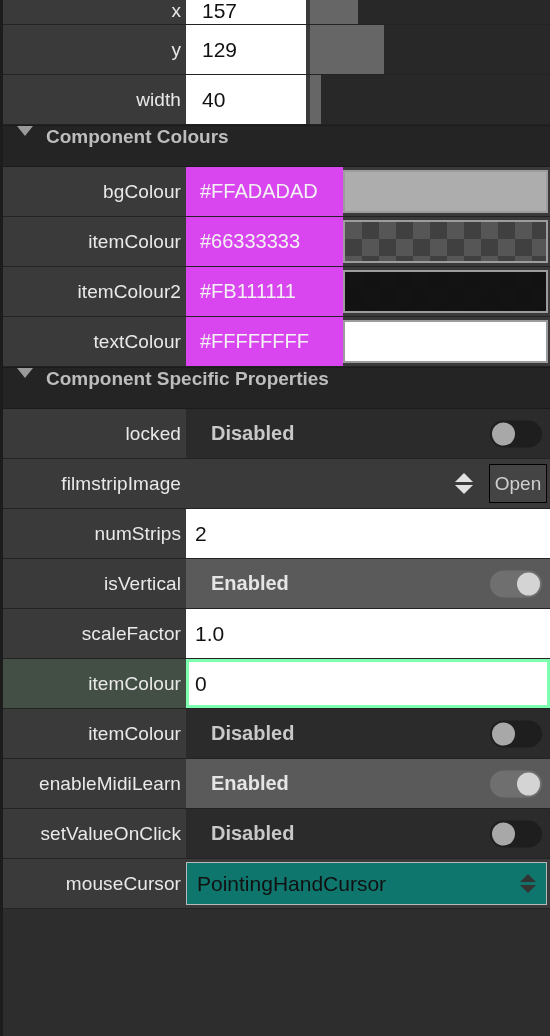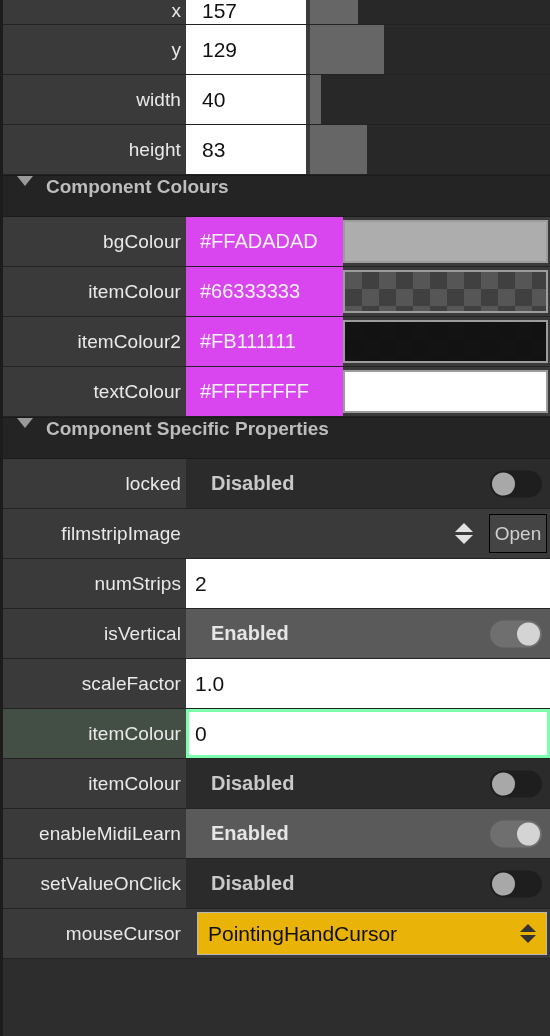--- a/index.html
+++ b/index.html
@@ -225,22 +225,22 @@
   .row.focused .field { padding: 0; }
   .tedit.focused {
     border: 3px solid #7dffb0;
     box-sizing: border-box;
     padding-left: 6px;
   }
 
   
   .combo {
     flex: 1;
-    background: #eab308;
-    margin: 3px 3px 3px 11px;
+    background: #0f766e;
+    margin: 3px 3px 3px 0;
     display: flex;
     align-items: center;
     position: relative;
     box-sizing: border-box;
     border: 1px solid #b9b9b9;
   }
   .combo .cval {
     color: #111111;
     font-size: 21px;
     padding-left: 10px;
@@ -281,29 +281,20 @@
   <div class="row">
     <div class="label">width</div>
     <div class="field">
       <div class="tedit w120">40</div>
       <div class="slider">
         <div class="fill" style="width:11px;"></div>
       </div>
     </div>
   </div>
 
-  <div class="row">
-    <div class="label">height</div>
-    <div class="field">
-      <div class="tedit w120">83</div>
-      <div class="slider">
-        <div class="fill" style="width:57px;"></div>
-      </div>
-    </div>
-  </div>
 
   <div class="section">
     <div class="tri"></div>
     <div class="section-title">Component Colours</div>
   </div>
 
   <div class="row">
     <div class="label">bgColour</div>
     <div class="hexval">#FFADADAD</div>
     <div class="swatch">

